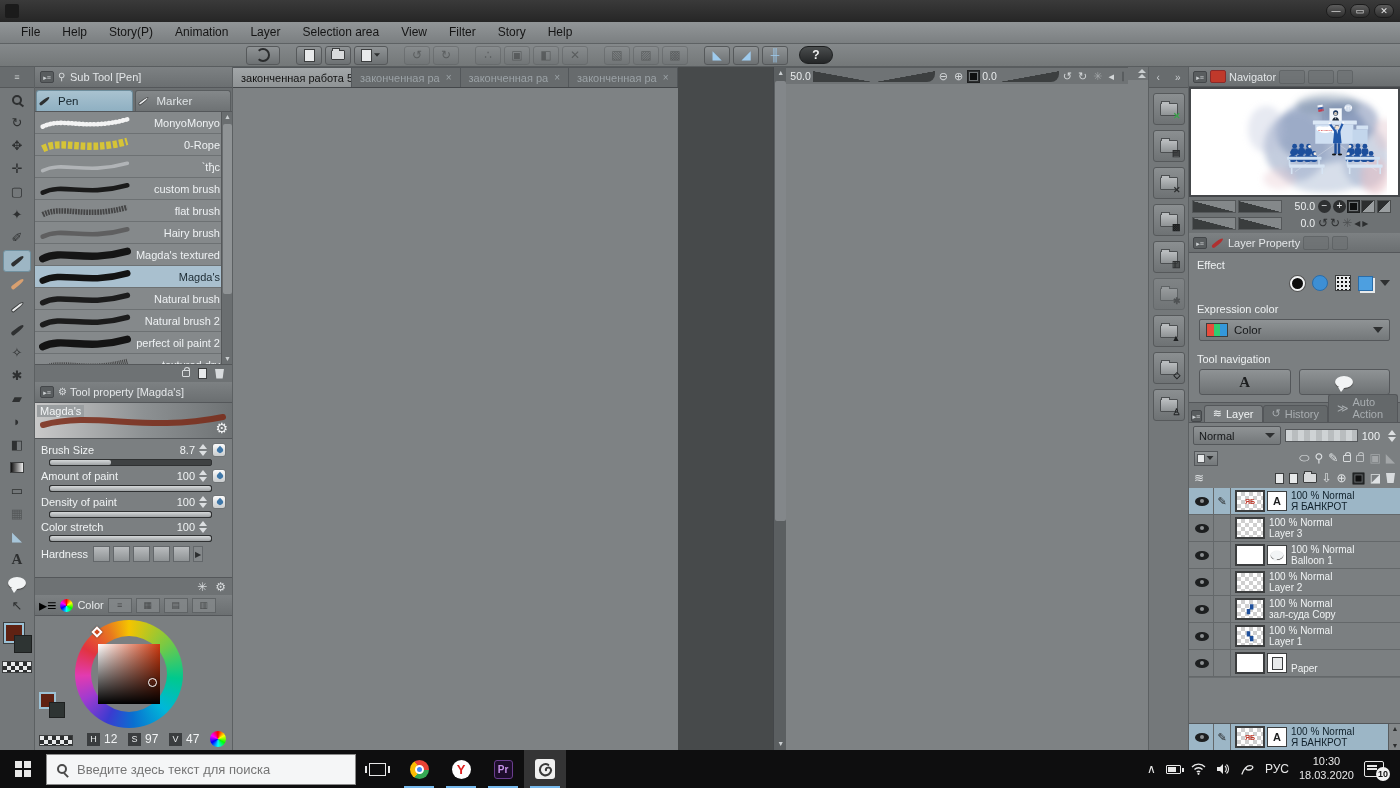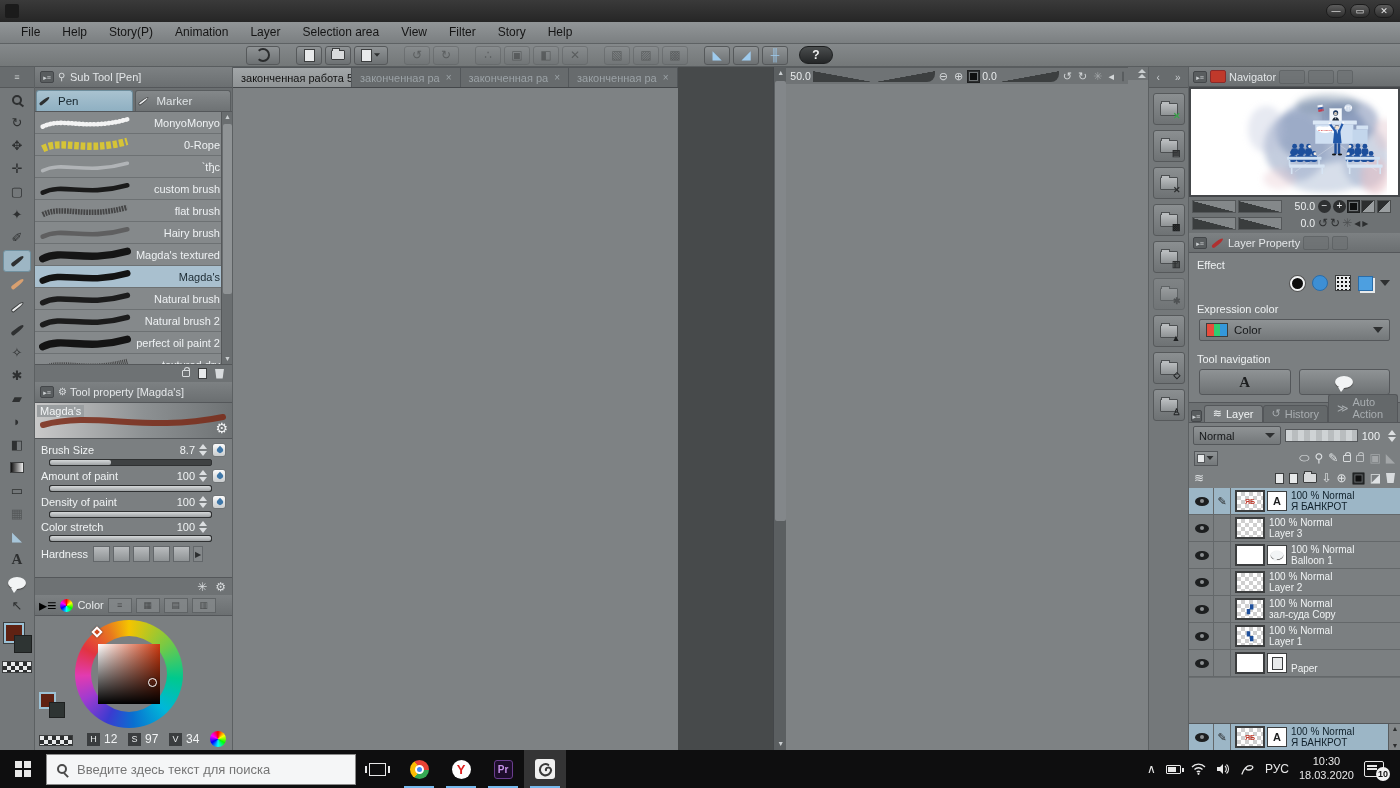--- a/index.html
+++ b/index.html
@@ -685,21 +685,21 @@
           <div class="cswB"></div>
         </div>
         <div class="cswT"></div>
         <div class="hsvrow">
           <span style="flex:1"></span>
           <span class="hsvlab">H</span>
           <span class="hsvval">12</span>
           <span class="hsvlab">S</span>
           <span class="hsvval">97</span>
           <span class="hsvlab">V</span>
-          <span class="hsvval">34</span>
+          <span class="hsvval">47</span>
           <span class="rainbow" style="width:16px;height:16px"></span>
         </div>
       </div>
     </div>
 
     <div class="canvascol">
       <div class="tabsrow">
         <div class="dtab active">
             <span>законченная работа 5</span>
           </div>

